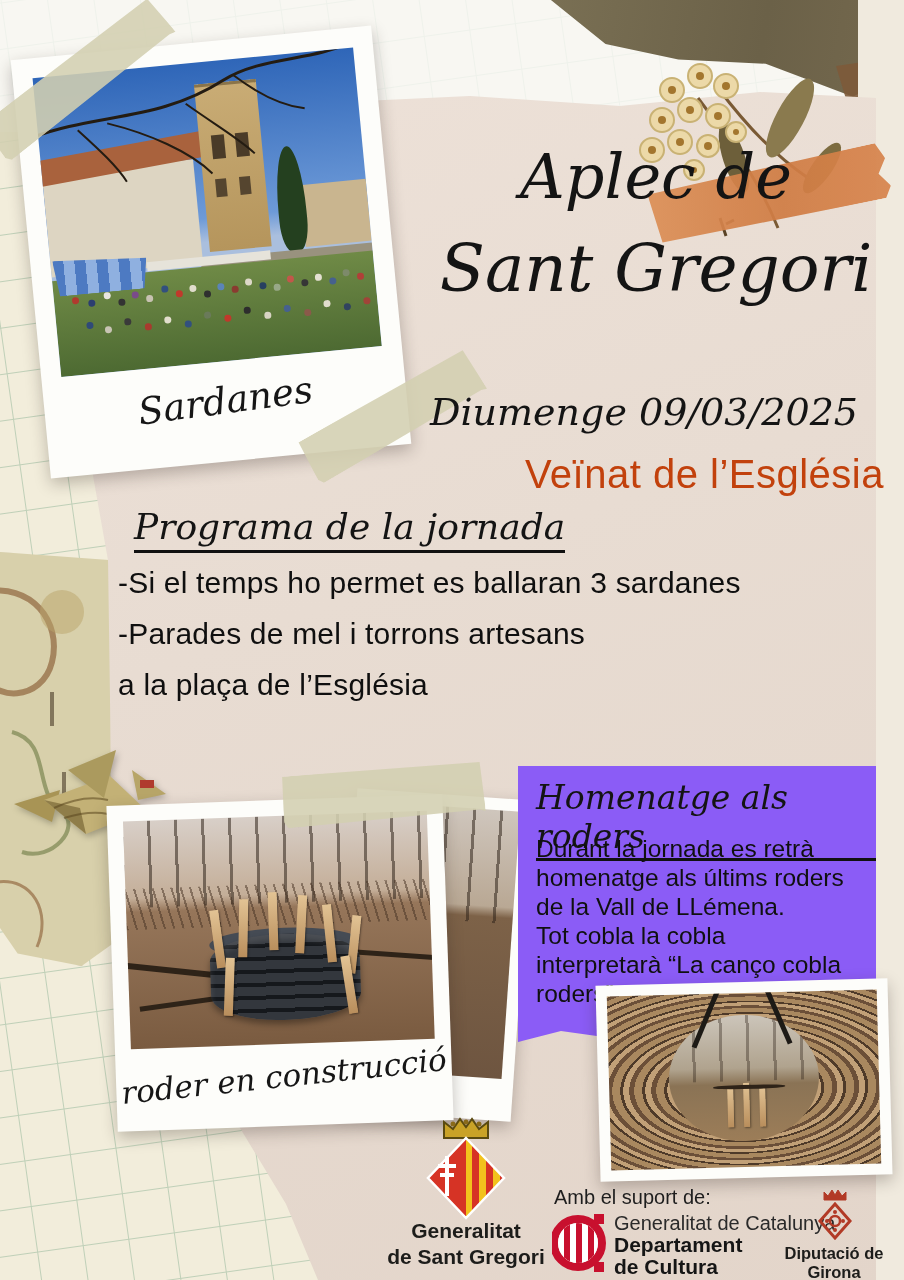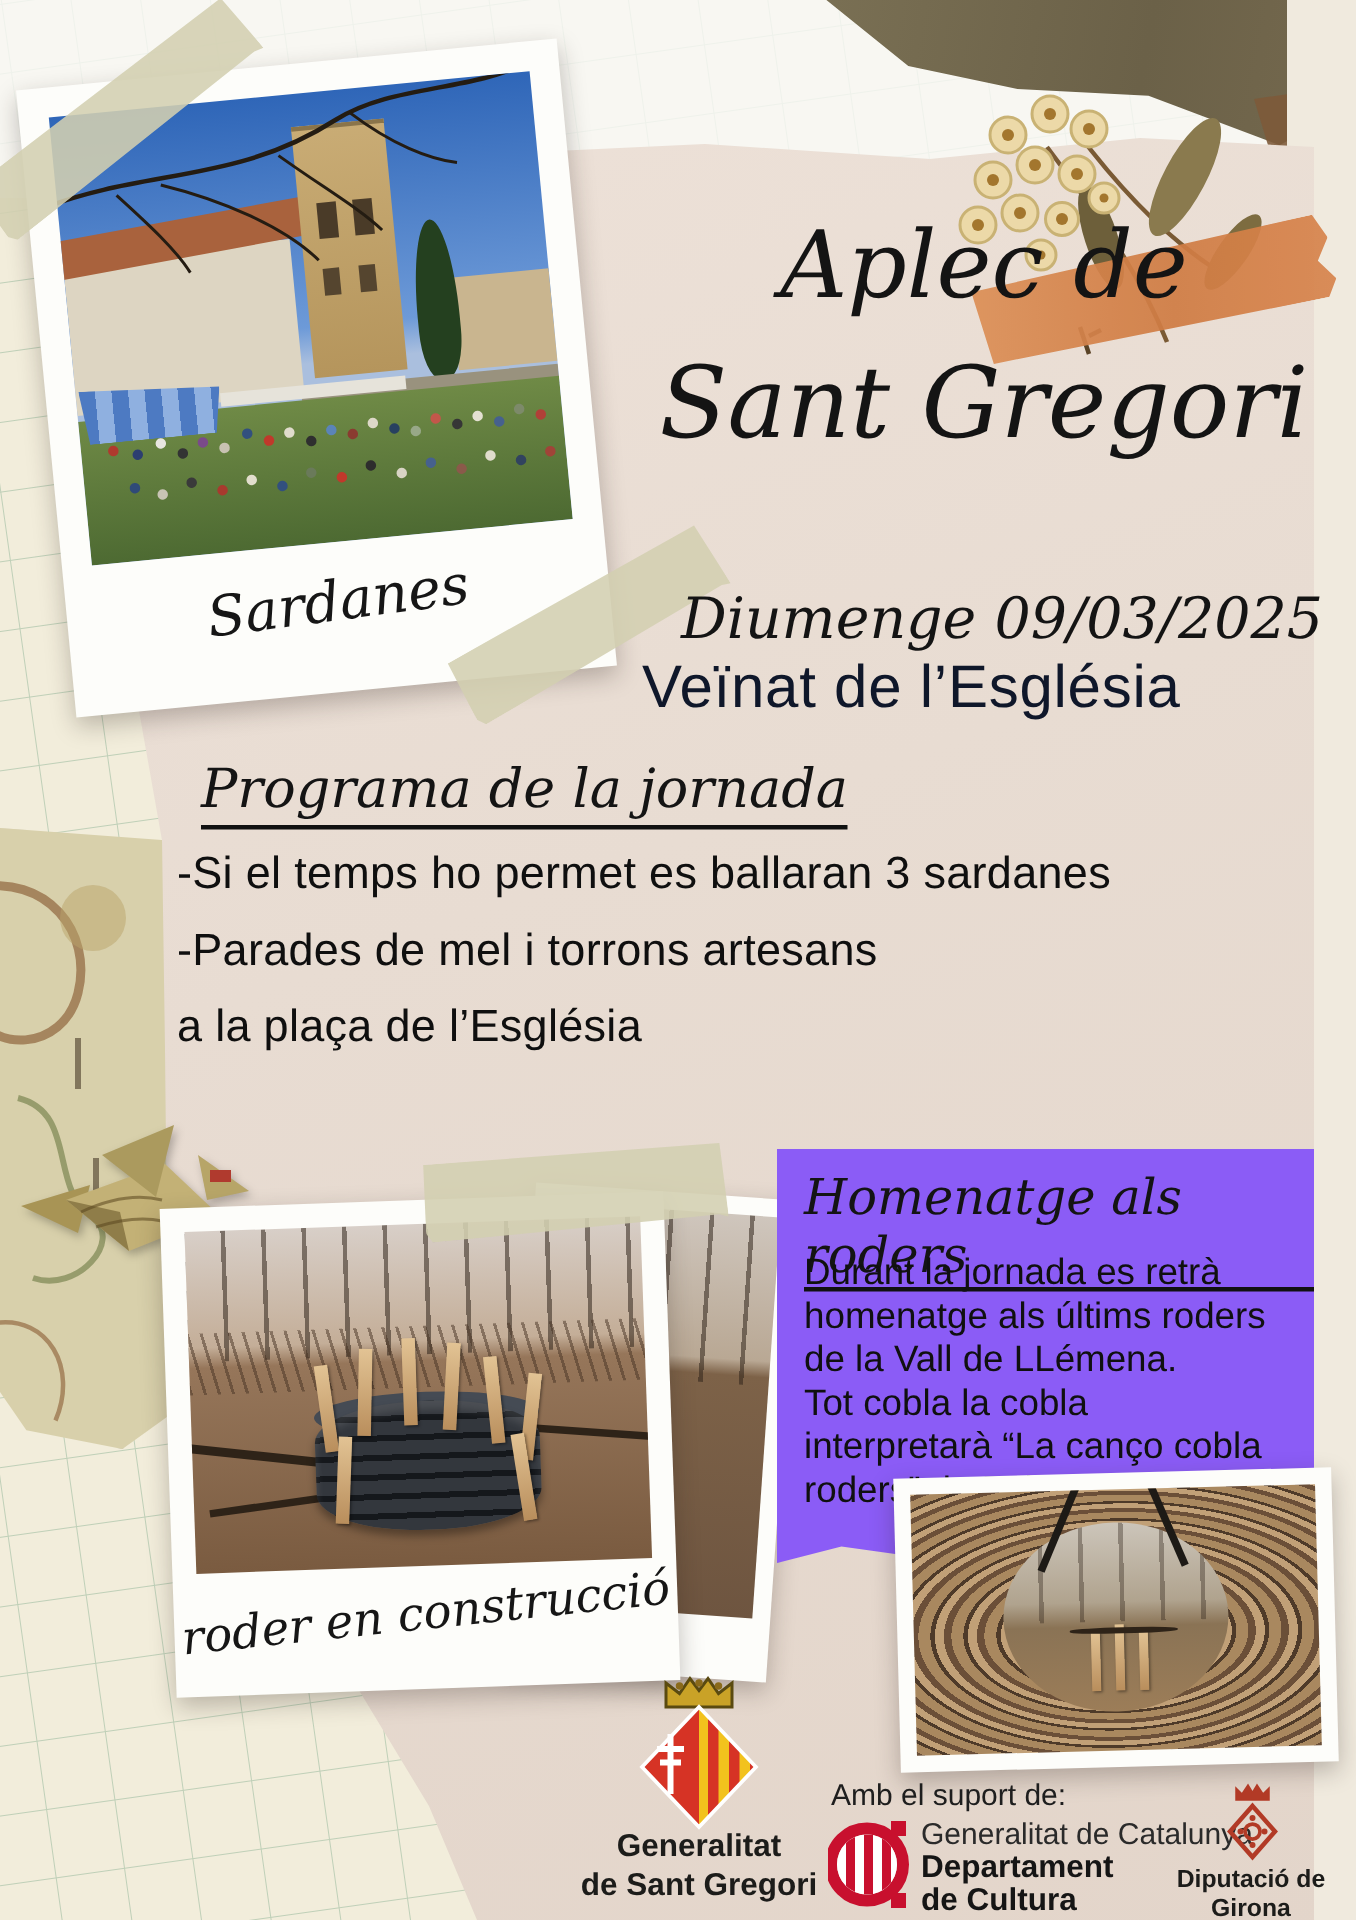--- a/index.html
+++ b/index.html
@@ -106,23 +106,23 @@
   .washi{position:absolute;left:650px;top:166px;width:240px;height:56px;transform:rotate(-12deg);
     background:linear-gradient(100deg,#dc8f57,#cf7c44 55%,#d8854e);opacity:.93;
     clip-path:polygon(0 6%,97% 0,100% 30%,96% 55%,100% 80%,97% 100%,2% 95%);
     box-shadow:0 2px 4px rgba(0,0,0,.18);}
   .flowers{position:absolute;left:608px;top:28px;width:280px;height:220px;}
   
   .script{font-family:"DejaVu Serif",serif;font-style:italic;color:#141414;}
   .title{position:absolute;left:428px;top:146px;width:456px;text-align:center;line-height:1.0;}
   .title .l1{font-size:62px;}
   .title .l2{font-size:66px;margin-top:28px;}
-  .date{position:absolute;left:440px;top:390px;width:456px;text-align:center;font-size:38px;}
-  .location{position:absolute;left:428px;top:436px;width:456px;text-align:left;
-    font-size:40px;color:#0f172a;letter-spacing:.5px;}
+  .date{position:absolute;left:416px;top:390px;width:456px;text-align:center;font-size:38px;}
+  .location{position:absolute;left:428px;top:452px;width:456px;text-align:right;
+    font-size:40px;color:#c2410c;letter-spacing:.5px;}
   .prog-head{position:absolute;left:134px;top:506px;font-size:36px;}
   .prog-head span{display:inline-block;border-bottom:3px solid #111;padding-bottom:3px;}
   .prog-list{position:absolute;left:118px;top:566px;width:740px;font-size:30px;color:#0f0f0f;}
   .prog-list div{margin-bottom:17px;letter-spacing:.2px;}
   .homage{position:absolute;left:518px;top:766px;width:358px;height:276px;background:#8b5cf6;
     box-shadow:0 4px 10px rgba(40,30,25,.22);
     clip-path:polygon(0 0,100% 0,100% 95%,84% 99%,60% 95%,34% 100%,12% 96%,0 100%);}
   .homage-head{position:absolute;left:18px;top:12px;font-size:33px;}
   .homage-head span{display:inline-block;border-bottom:3px solid #111;padding-bottom:2px;}
   .homage-body{position:absolute;left:18px;top:68px;width:326px;font-size:24.5px;

